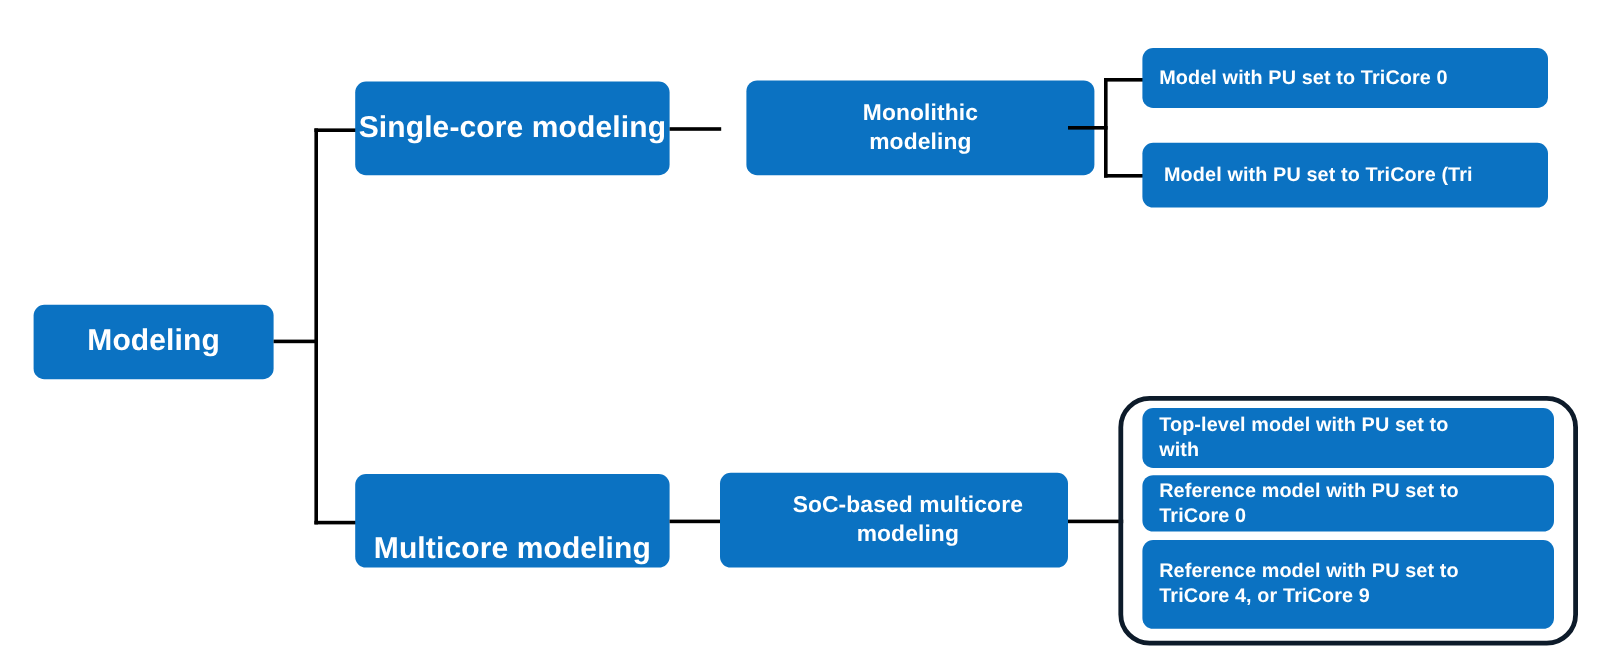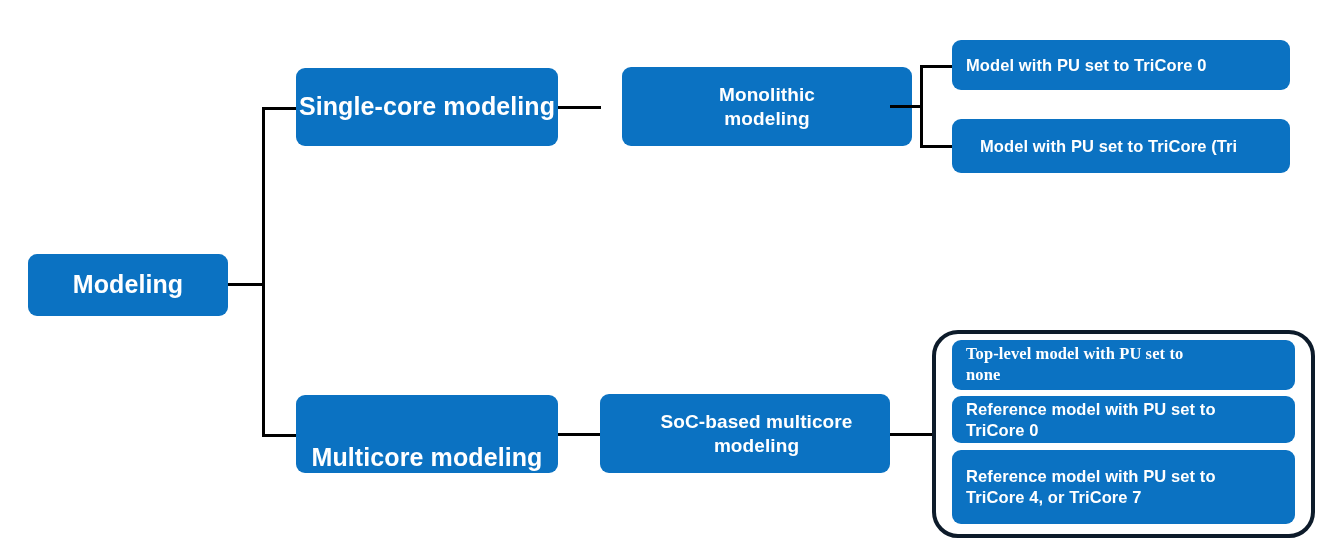--- a/index.html
+++ b/index.html
@@ -90,21 +90,21 @@
   <div class="conn v" style="left:920px; top:65px; height:83px;"></div>
   <div class="conn h" style="left:920px; top:65px; width:34px;"></div>
   <div class="conn h" style="left:920px; top:145px; width:34px;"></div>
 
   <div class="node left leaf" style="left:952px; top:40px; width:338px; height:50px; padding:6px 14px;">
     <span>
       <span>Model with PU set to TriCore 0</span>
     </span>
   </div>
 
-  <div class="node left leaf" style="left:952px; top:119px; width:338px; height:54px; padding:6px 28px;">
+  <div class="node left leaf" style="left:952px; top:119px; width:338px; height:54px; padding:6px 18px;">
     <span>
       <span>Model with PU set to TriCore (Tri</span>
     </span>
   </div>
 
   <div class="conn h" style="left:262px; top:434px; width:36px;"></div>
 
   <div class="node center lvl1" style="left:296px; top:395px; width:262px; height:78px;align-items:flex-end;">
     <span>Multicore modeling</span>
   </div>
@@ -115,34 +115,34 @@
     <span>
       <span>SoC-based multicore</span>
       <span>modeling</span>
     </span>
   </div>
 
   <div class="conn h" style="left:890px; top:433px; width:46px;"></div>
 
   <div class="group-outline" style="left:932px; top:330px; width:383px; height:208px;"></div>
 
-  <div class="node left leaf" style="left:952px; top:340px; width:343px; height:50px; padding:5px 14px;font-family:Liberation Serif, serif;">
+  <div class="node left leaf" style="left:952px; top:340px; width:343px; height:50px; padding:5px 14px;">
     <span>
       <span>Top-level model with PU set to</span>
-      <span>none</span>
+      <span>with</span>
     </span>
   </div>
 
   <div class="node left leaf" style="left:952px; top:396px; width:343px; height:47px; padding:4px 14px;">
     <span>
       <span>Reference model with PU set to</span>
       <span>TriCore 0</span>
     </span>
   </div>
 
   <div class="node left leaf" style="left:952px; top:450px; width:343px; height:74px; padding:5px 14px;">
     <span>
       <span>Reference model with PU set to</span>
-      <span>TriCore 4, or TriCore 7</span>
+      <span>TriCore 4, or TriCore 9</span>
     </span>
   </div>
 
 </div>
 
 </body></html>

